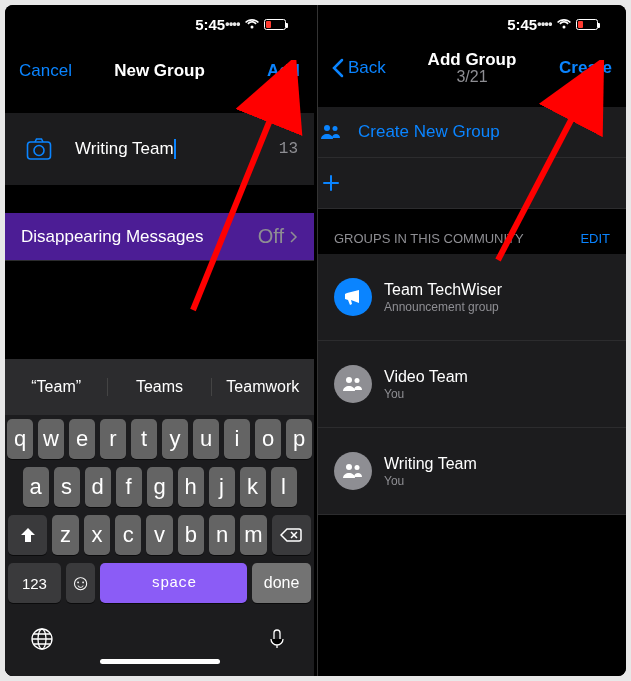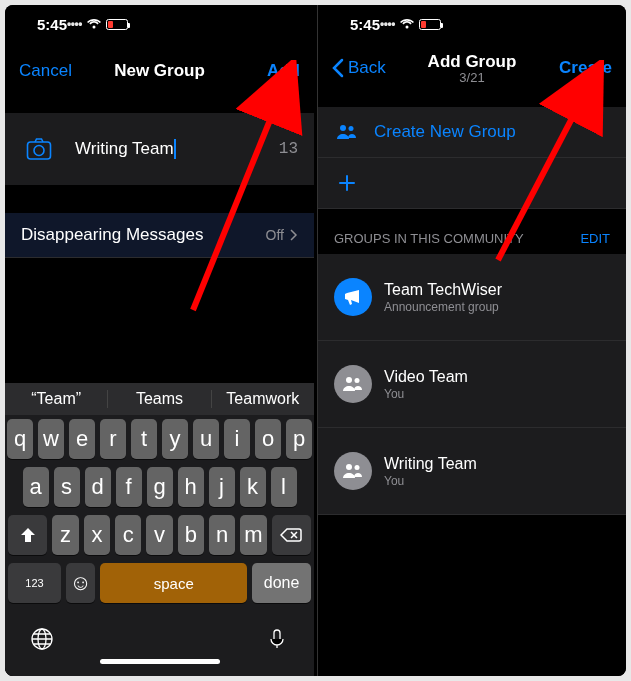--- a/index.html
+++ b/index.html
@@ -24,21 +24,21 @@
       position: relative;
       overflow: hidden;
       display: flex;
       flex-direction: column;
     }
     .phone + .phone { border-left: 1px solid #333; }
     .statusbar {
       height: 38px;
       display: flex;
       align-items: center;
-      justify-content: flex-start;
+      justify-content: flex-end;
       padding: 0 28px 0 28px;
       color: #fff;
       font-size: 15px;
       font-weight: 600;
     }
     .sb-left { padding-left: 4px; }
     .sb-right { display: flex; align-items: center; gap: 4px; }
     .dots { letter-spacing: -0.5px; font-size: 12px; opacity: 0.9; }
     .wifi { display:inline-block; }
     .battery {
@@ -54,71 +54,71 @@
     .battery-fill { width: 5px; height: 7px; margin-left: 1px; background: #ff3b30; border-radius: 1px; }
     .navbar {
       display: flex; align-items: center; justify-content: space-between;
       padding: 0 14px; height: 44px;
       color: #fff;
     }
     .nav-left, .nav-right { min-width: 60px; display:flex; align-items:center;text-align:center; }
     .nav-right { justify-content: flex-end; }
     .link { color: #0a84ff; font-size: 17px; cursor: pointer; }
     .nav-title { flex: 1; text-align: center; font-weight: 600; font-size: 17px; }
-    .nav-sub { font-size: 13px; color: #8e8e93; margin-top: -2px; }
+    .nav-sub { font-size: 16px; color: #8e8e93; margin-top: -2px; }
     .nav-center { flex:1; display:flex; flex-direction:column; align-items:center; }
     .back-chevron { width: 12px; height: 20px; margin-right: 4px; }
     .sheet-spacer { height: 6px; }
     .input-row {
       background: #1c1c1e; margin: 20px 0 0 0;
       display: flex; align-items: center; padding: 18px 16px;
     }
     .camera-btn {
       width: 36px; height: 36px; display:flex; align-items:center; justify-content:center; cursor:pointer;
     }
     .char-count { color: #8e8e93; font-size: 16px; margin-left:8px;font-family:Liberation Mono, monospace; }
     .list-row {
-      background: #0f172a; display: flex; align-items: center;
+      background: #4c1d95; display: flex; align-items: center;
       padding: 12px 16px; color: #fff; font-size: 17px;
       border-bottom: 0.5px solid #2c2c2e;
       cursor: pointer;
     }
     .list-row .label { flex: 1; }
-    .list-row .value { color: #8e8e93; margin-right: 6px; font-size: 14px; text-align: center; }
+    .list-row .value { color: #8e8e93; margin-right: 6px; font-size: 20px; text-align: center; }
     .chevron { width:8px; height:12px; }
     .input-caret::after{content:''; display:inline-block; width:2px; height:20px; background:#0a84ff; margin-left:0px; vertical-align:middle;}
     .spacer { flex:1; }
     .kb-suggest {
-      display:flex; background:#2c2c2e; height:32px; align-items:center;
+      display:flex; background:#2c2c2e; height:56px; align-items:center;
     }
     .suggest-item {
       flex:1; text-align:center; color:#fff; font-size:16px; border-right:1px solid #444;
       cursor:pointer;
     }
     .suggest-item:last-child{border-right:none;}
     .keyboard { background:#1c1c1e; padding:4px 3px 8px 3px; }
     .kb-row { display:flex; gap:5px; justify-content:center; margin-bottom:8px; }
     .key {
       background:#646464; color:#fff; border-radius:5px; height:40px;
       flex:1; display:flex; align-items:center; justify-content:center;
       font-size:22px; cursor:pointer; min-width:26px;
       box-shadow: 0 1px 0 rgba(0,0,0,0.6);
     }
     .kb-row2 { padding: 0 16px; }
     .key.dark { background:#3a3a3c; }
     .key.wide { flex:1.5; }
-    .key.xwide { flex:5; background:#a16207; font-size:15px; }
+    .key.xwide { flex:5; background:#8b5cf6; font-size:15px;font-family:Liberation Mono, monospace; }
     .key.done { background:#737373; flex:2; font-size:16px; }
-    .key.small { font-size:11px; }
+    .key.small { font-size:15px; }
     .kb-bottom { display:flex; justify-content:space-between; padding: 16px 22px 2px 22px; }
     .kb-icon { color:#fff; width:24px; height:24px; cursor:pointer; }
     .home-ind { width:120px; height:5px; background:#fff; border-radius:3px; margin: 6px auto 4px auto; }
     
     .option-row {
-      background:#1c1c1e; display:flex; align-items:center; padding:12px 16px;
+      background:#1c1c1e; display:flex; align-items:center; padding:12px 0;
       border-bottom:0.5px solid #2c2c2e; cursor:pointer;
     }
     .opt-icon {
       width:26px; height:26px; display:flex; align-items:center; justify-content:center; margin-right:14px;
     }
     .opt-label { color:#0a84ff; font-size:17px; }
     .section-hdr {
       display:flex; align-items:center; justify-content:space-between;
       padding: 22px 16px 8px 16px; color:#8e8e93; font-size:13px;
     }

